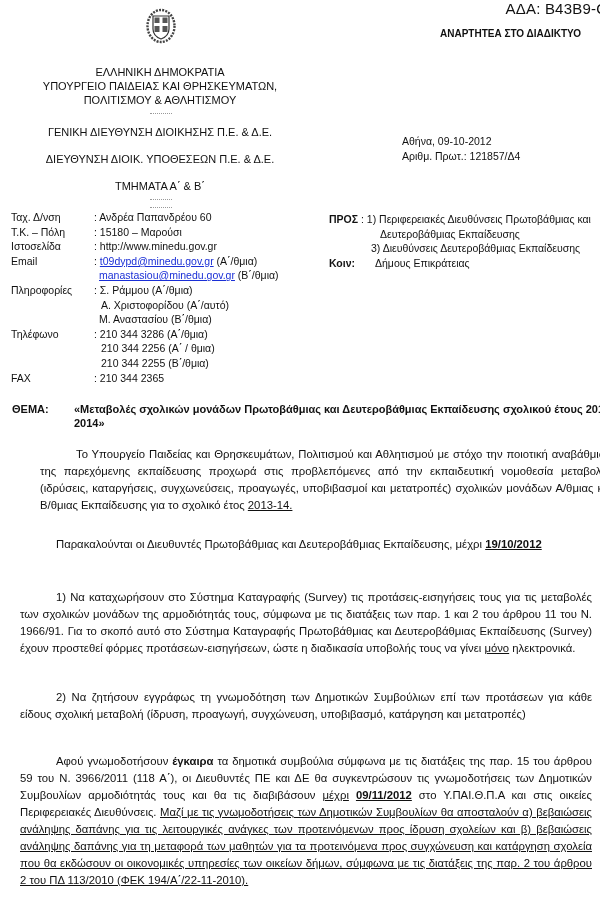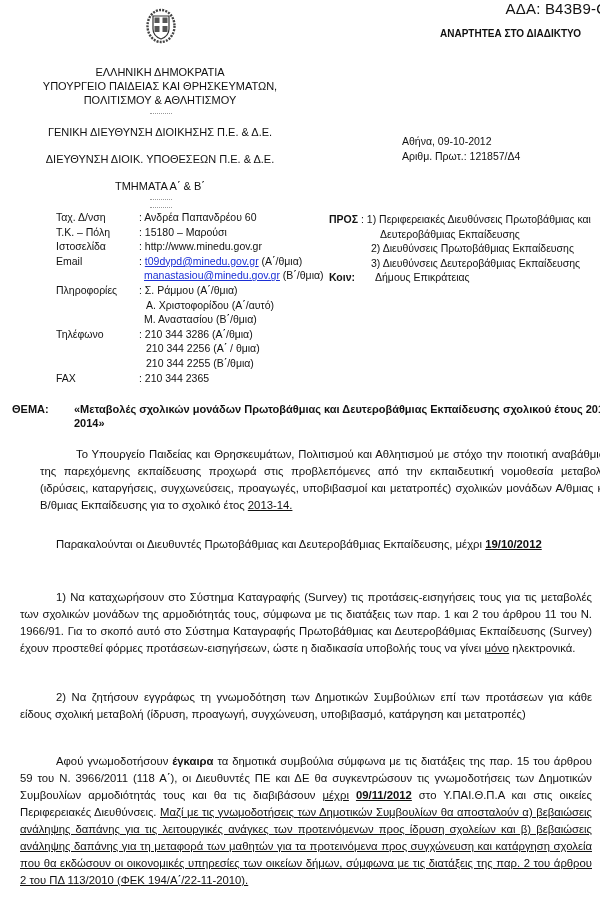--- a/index.html
+++ b/index.html
@@ -19,21 +19,21 @@
   
   .hdr { left: 20px; width: 280px; text-align: center; font-size: 11px; line-height: 13px; }
   .sep { left: 150px; width: 22px; height: 0; border-top: 1px dotted #999; }
 
   
   .dateblk { left: 402px; top: 134px; font-size: 10.5px; line-height: 15px; }
 
   
   .contact { left: 11px; top: 210px; font-size: 10.5px; line-height: 14.6px; }
   .contact .row { display: flex; }
-  .contact .k { width: 83px; margin-left: 45px; }
+  .contact .k { width: 83px; }
   .contact .v { white-space: nowrap; }
   .link { color: #1a2fd6; text-decoration: underline; }
 
   
   .prosblk { left: 329px; top: 212px; font-size: 10.5px; line-height: 14.5px; white-space: nowrap; }
 
   
   .subject { left: 12px; top: 402px; font-size: 11px; font-weight: bold; line-height: 14px; }
   .subject .lbl { position: absolute; left: 0; top: 0; }
   .subject .txt { position: absolute; left: 62px; top: 0; width: 540px; }
@@ -126,21 +126,20 @@
     </div>
     <div class="row">
       <span class="k">FAX</span>
       <span class="v">: 210 344 2365</span>
     </div>
   </div>
 
   <div class="abs prosblk calibri">
     <div><span class="b">ΠΡΟΣ</span><span> : 1) Περιφερειακές Διευθύνσεις Πρωτοβάθμιας και</span></div>
     <div style="padding-left:51px;">Δευτεροβάθμιας Εκπαίδευσης</div>
-    <div style="padding-left:42px;">2) Διευθύνσεις Πρωτοβάθμιας Εκπαίδευσης</div>
     <div style="padding-left:42px;">3) Διευθύνσεις Δευτεροβάθμιας Εκπαίδευσης</div>
     <div><span class="b" style="display:inline-block;width:46px;">Κοιν:</span><span>Δήμους Επικράτειας</span></div>
   </div>
 
   <div class="abs subject arial">
     <span class="lbl">ΘΕΜΑ:</span>
     <span class="txt">«Μεταβολές σχολικών μονάδων Πρωτοβάθμιας και Δευτεροβάθμιας Εκπαίδευσης σχολικού έτους 2013-2014»</span>
   </div>
 
   <div class="abs para arial" style="top:446px;margin-left:20px;">

